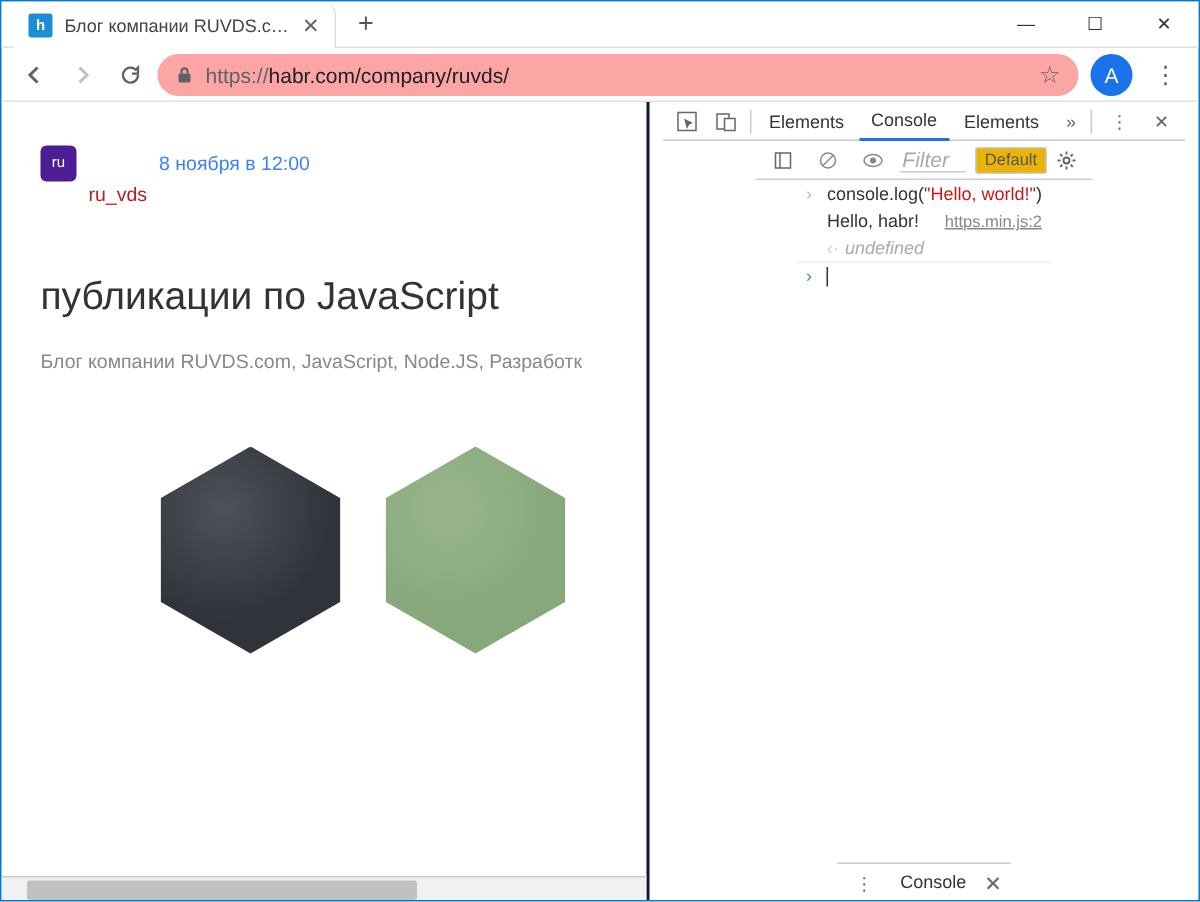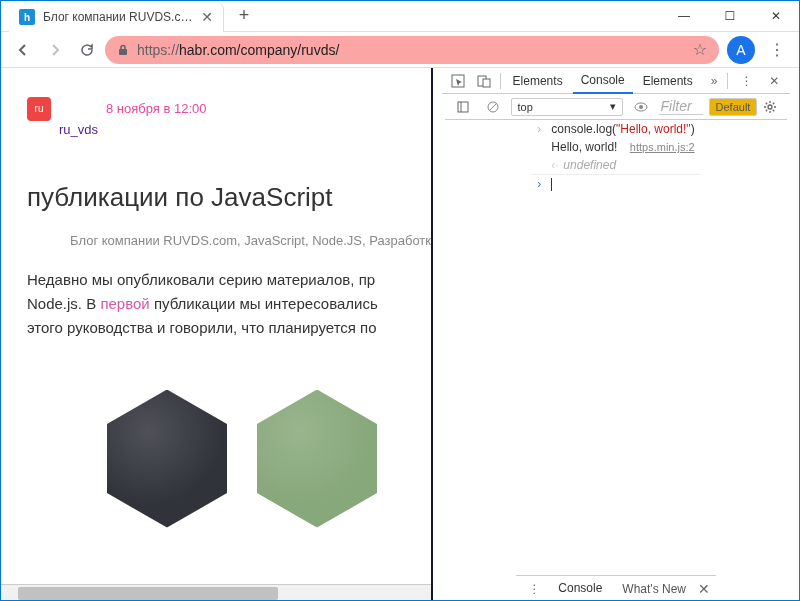--- a/index.html
+++ b/index.html
@@ -17,25 +17,25 @@
 .addrbox { flex: 1; height: 28px; background: #fca5a5; border-radius: 14px; display: flex; align-items: center; padding: 0 12px; gap: 8px; font-size: 14px; color: #202124; }
 .addrbox .lock { color: #5f6368; font-size: 12px; }
 .addrbox .proto { color: #5f6368; }
 .addrbox .url { color: #202124; }
 .star { color: #5f6368; font-size: 16px; margin-left: auto; }
 .avatar { width: 28px; height: 28px; border-radius: 50%; background: #1a73e8; color: #fff; display: flex; align-items: center; justify-content: center; font-size: 14px; margin: 0 4px; }
 .dots { width: 28px; height: 28px; display: flex; align-items: center; justify-content: center; color: #5f6368; font-size: 16px; }
 .content { display: flex; height: 533px; }
 .page { width: 430px; padding: 12px 0 0 26px; overflow: hidden; position: relative; }
 .author { display: flex; align-items: center; gap: 8px; font-size: 13px; margin-bottom: 10px; }
-.author .icon { width: 24px; height: 24px; background: #ef4444; border-radius: 4px; display: flex; align-items: center; justify-content: center; font-size: 10px; color: #fff; }
-.author .name { color: #4c1d95; margin-top: 42px; }
-.author .date { color: #ec4899; }
+.author .icon { width: 24px; height: 24px; background: #4c1d95; border-radius: 4px; display: flex; align-items: center; justify-content: center; font-size: 10px; color: #fff; }
+.author .name { color: #b91c1c; margin-top: 42px; }
+.author .date { color: #3b82f6; }
 .heading { font-size: 26px; font-weight: 500; color: #333; line-height: 1.3; margin-bottom: 18px; }
-.tags { font-size: 13px; color: #888; margin-bottom: 20px; text-align: right; }
+.tags { font-size: 13px; color: #888; margin-bottom: 20px; }
 .body { font-size: 15px; color: #333; line-height: 1.6; }
 .body .link { color: #d457a6; }
 .hexes { margin-top: 50px; display: flex; gap: 30px; padding-left: 80px; }
 .hex { width: 120px; height: 138px; position: relative; }
 .hex-dark { background: #30333a; clip-path: polygon(50% 0%, 100% 25%, 100% 75%, 50% 100%, 0% 75%, 0% 25%); }
 .hex-green { background: #87a87a; clip-path: polygon(50% 0%, 100% 25%, 100% 75%, 50% 100%, 0% 75%, 0% 25%); }
 .hex-inner { position: absolute; inset: 0; background: radial-gradient(circle at 35% 30%, rgba(255,255,255,.15), transparent 60%); clip-path: polygon(50% 0%, 100% 25%, 100% 75%, 50% 100%, 0% 75%, 0% 25%); }
 .page-scroll { position: absolute; bottom: 0; left: 0; right: 0; height: 17px; background: #f1f1f1; border-top: 1px solid #ccc; }
 .page-scroll .thumb { position: absolute; left: 17px; top: 2px; width: 260px; height: 13px; background: #c1c1c1; border-radius: 2px; }
 .devtools { flex: 1; border-left: 2px solid #0f172a; display: flex; flex-direction: column; font-size: 12px; align-items: center; }
@@ -124,25 +124,20 @@
     <div class="author">
       <div class="icon">ru</div>
       <span class="name">ru_vds</span>
       <span class="date">8 ноября в 12:00</span>
     </div>
     <div class="heading">
       <br>
       <span>публикации по JavaScript</span>
     </div>
     <div class="tags">Блог компании RUVDS.com,  JavaScript,  Node.JS,  Разработк</div>
-    <div class="body">
-      <span>Недавно мы опубликовали серию материалов, пр</span><br>
-      <span>Node.js. В </span><span class="link">первой</span><span> публикации мы интересовались</span><br>
-      <span>этого руководства и говорили, что планируется по</span>
-    </div>
     <div class="hexes">
       <div class="hex hex-dark">
           <div class="hex-inner"></div>
         </div>
       <div class="hex hex-green">
           <div class="hex-inner"></div>
         </div>
     </div>
     <div class="page-scroll">
         <div class="thumb"></div>
@@ -181,24 +176,20 @@
             <rect x="1" y="1" width="10" height="10" stroke="#666" fill="none"></rect>
             <line x1="4" y1="1" x2="4" y2="11" stroke="#666"></line>
           </svg>
       </div>
       <div class="dt-ico">
         <svg width="12" height="12" viewBox="0 0 12 12">
             <circle cx="6" cy="6" r="5" stroke="#888" fill="none"></circle>
             <line x1="2.5" y1="9.5" x2="9.5" y2="2.5" stroke="#888"></line>
           </svg>
       </div>
-      <div class="dt-select">
-        <span>top</span>
-        <span>▾</span>
-      </div>
       <div class="dt-ico">
         <svg width="14" height="10" viewBox="0 0 14 10">
             <ellipse cx="7" cy="5" rx="6" ry="4" stroke="#888" fill="none"></ellipse>
             <circle cx="7" cy="5" r="2" fill="#888"></circle>
           </svg>
       </div>
       <input class="dt-filter" placeholder="Filter" style="">
       <div class="dt-btn">Default</div>
       <div class="dt-gear">
         <svg width="14" height="14" viewBox="0 0 14 14">
@@ -207,30 +198,29 @@
           </svg>
       </div>
     </div>
 
     <div class="console">
       <div class="con-line">
         <span class="con-arrow">›</span>
         <span class="con-code"><span>console.log(</span><span class="con-str">"Hello, world!"</span><span>)</span></span>
       </div>
       <div class="con-line">
-        <span class="con-out">Hello, world!</span>
+        <span class="con-out">Hello, habr!</span>
         <span class="con-src">https.min.js:2</span>
       </div>
       <div class="con-und"><span class="ret">‹·</span><span>undefined</span></div>
       <div class="con-input">
         <span class="con-arrow blue">›</span>
         <span class="con-cursor"></span>
       </div>
     </div>
 
     <div class="dt-drawer">
       <div class="dt-ico">⋮</div>
       <div class="dtab active">Console</div>
-      <div class="dtab">What's New</div>
       <div class="close">✕</div>
     </div>
   </div>
 </div>
 
 </body></html>

